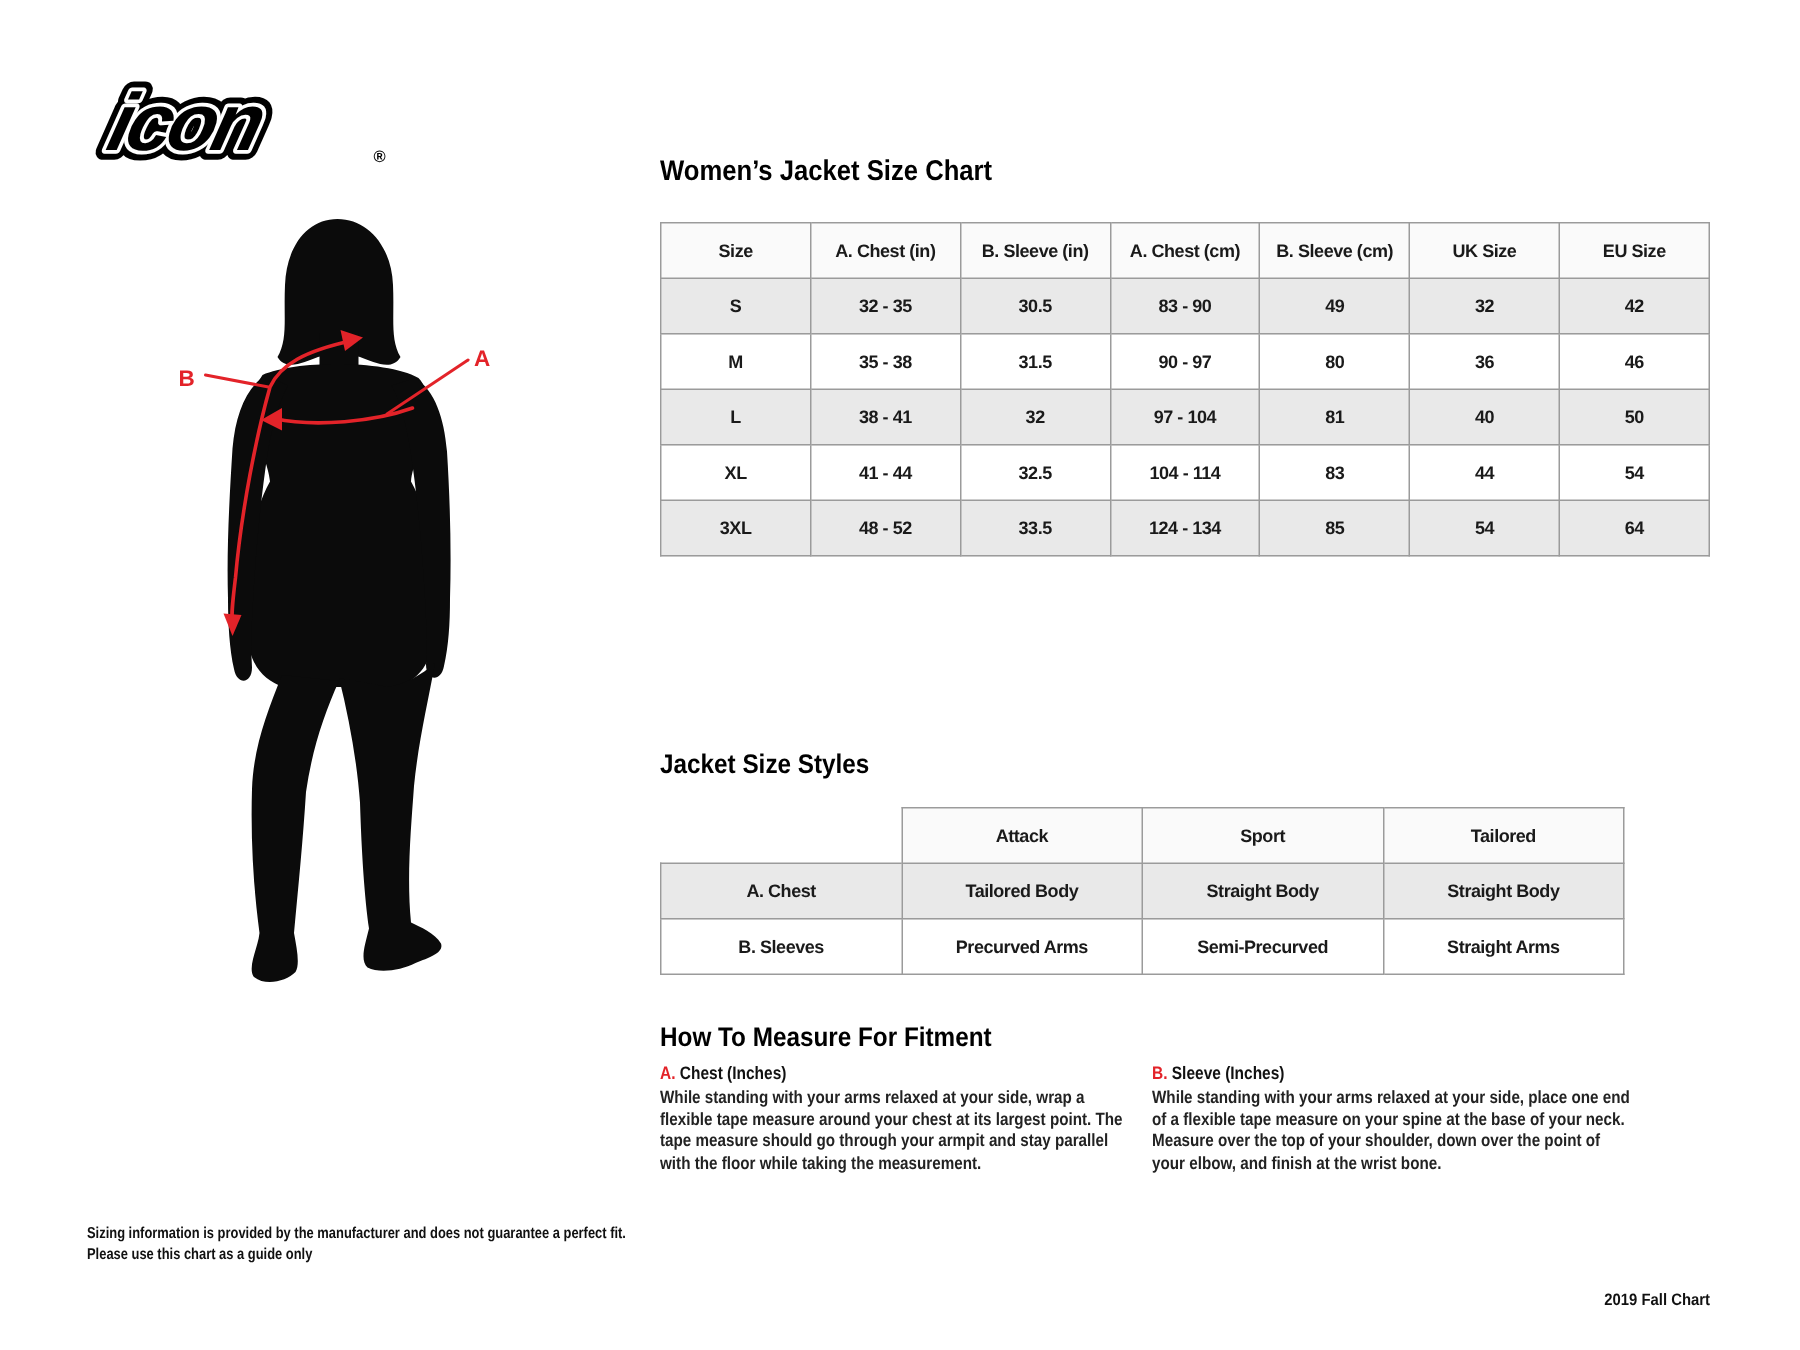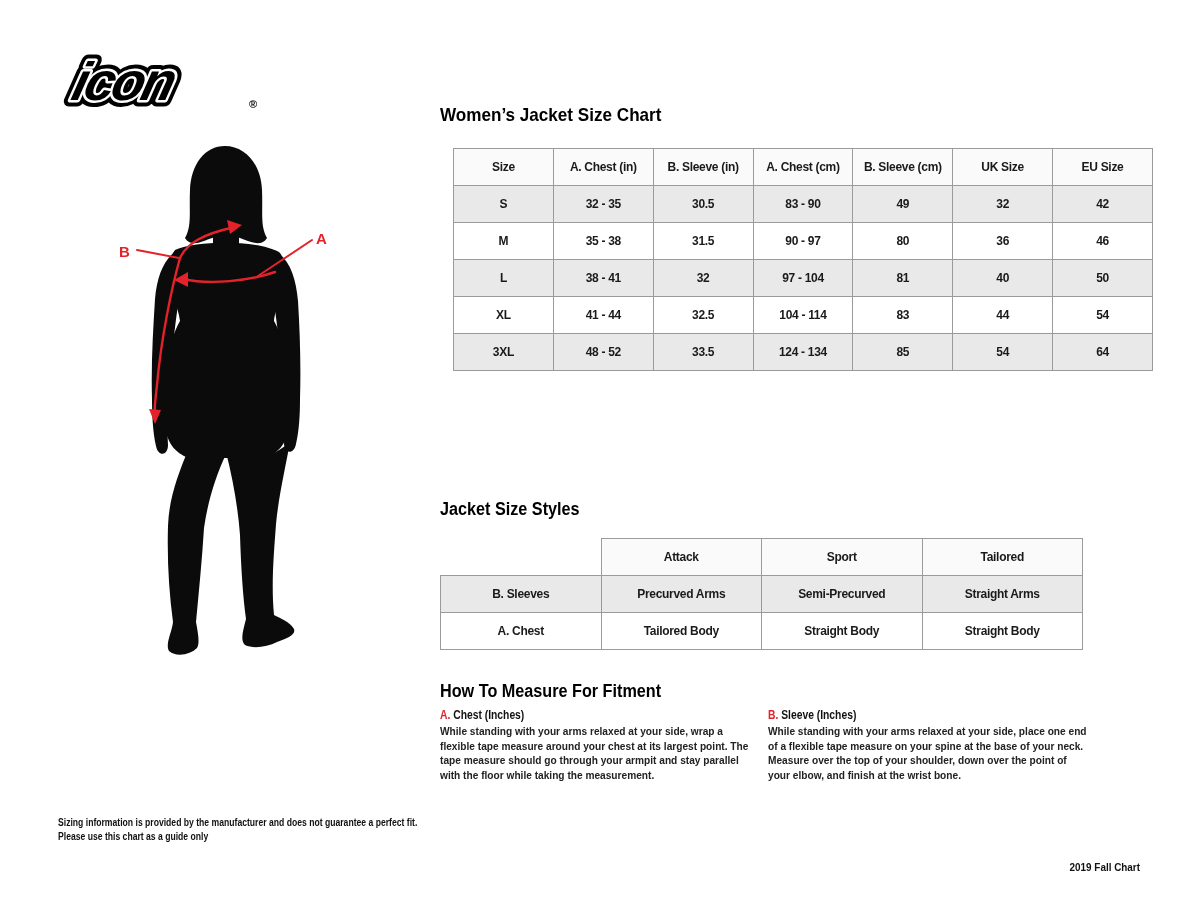--- a/index.html
+++ b/index.html
@@ -44,21 +44,21 @@
   #measure-title{ left:440px; top:681px; font-size:18px; }
 
   
   table { border-collapse:collapse; table-layout:fixed; }
   th, td {
     border:1px solid #9b9b9b; height:37px; padding:0 2px;
     font-size:12px; font-weight:bold; letter-spacing:-0.3px;
     text-align:center; vertical-align:middle; color:#1a1a1a;
   }
   thead th { background:#fafafa; }
-  #size-table   { left:440px; top:148px; width:700px;margin-left:13px; }
+  #size-table   { left:440px; top:148px; width:700px; }
   #size-table tbody tr:nth-child(odd) td { background:#e9e9e9; }
   #styles-table { left:440px; top:538px; width:643px; }
   #styles-table tbody tr:nth-child(odd) td { background:#e9e9e9; }
   #styles-table th.blank { border:none; background:transparent; }
 
   
   .measure-col { transform:scaleX(0.86); transform-origin:left top; }
   #measure-a { left:440px; top:708px; width:368px; }
   #measure-b { left:768px; top:708px; width:372px; }
   .measure-subhead { font-size:12px; font-weight:bold; color:#111; margin:0 0 2px 0; }
@@ -185,30 +185,30 @@
     <thead>
       <tr>
         <th class="blank"></th>
         <th>Attack</th>
         <th>Sport</th>
         <th>Tailored</th>
       </tr>
     </thead>
     <tbody>
       <tr>
+        <td>A. Chest</td>
+        <td>Tailored Body</td>
+        <td>Straight Body</td>
+        <td>Straight Body</td>
+      </tr>
+      <tr>
         <td>B. Sleeves</td>
         <td>Precurved Arms</td>
         <td>Semi-Precurved</td>
         <td>Straight Arms</td>
-      </tr>
-      <tr>
-        <td>A. Chest</td>
-        <td>Tailored Body</td>
-        <td>Straight Body</td>
-        <td>Straight Body</td>
       </tr>
     </tbody>
   </table>
 
 <h2 id="measure-title" class="abs section-title">How To Measure For Fitment</h2>
 
 <div id="measure-a" class="abs measure-col">
   <p class="measure-subhead"><span class="measure-letter">A.</span><span> Chest (Inches)</span></p>
   <p class="measure-body">While standing with your arms relaxed at your side, wrap a flexible tape measure around your chest at its largest point. The tape measure should go through your armpit and stay parallel with the floor while taking the measurement.</p>
 </div>

